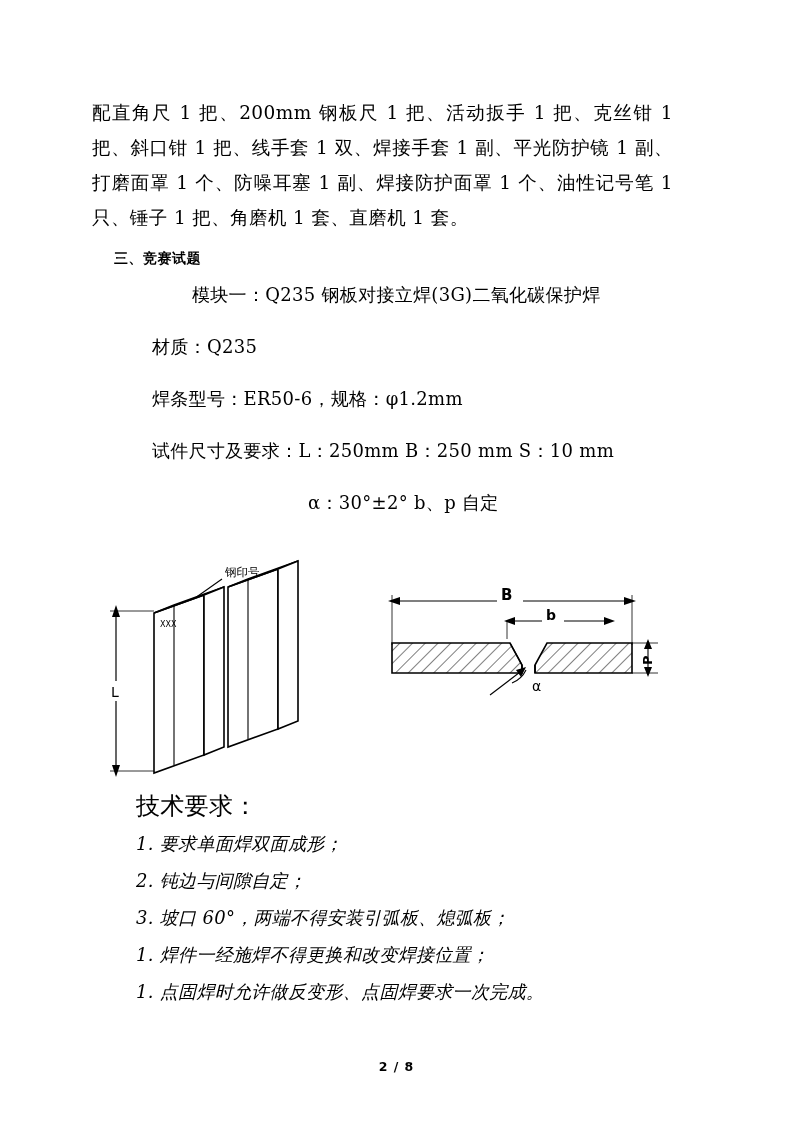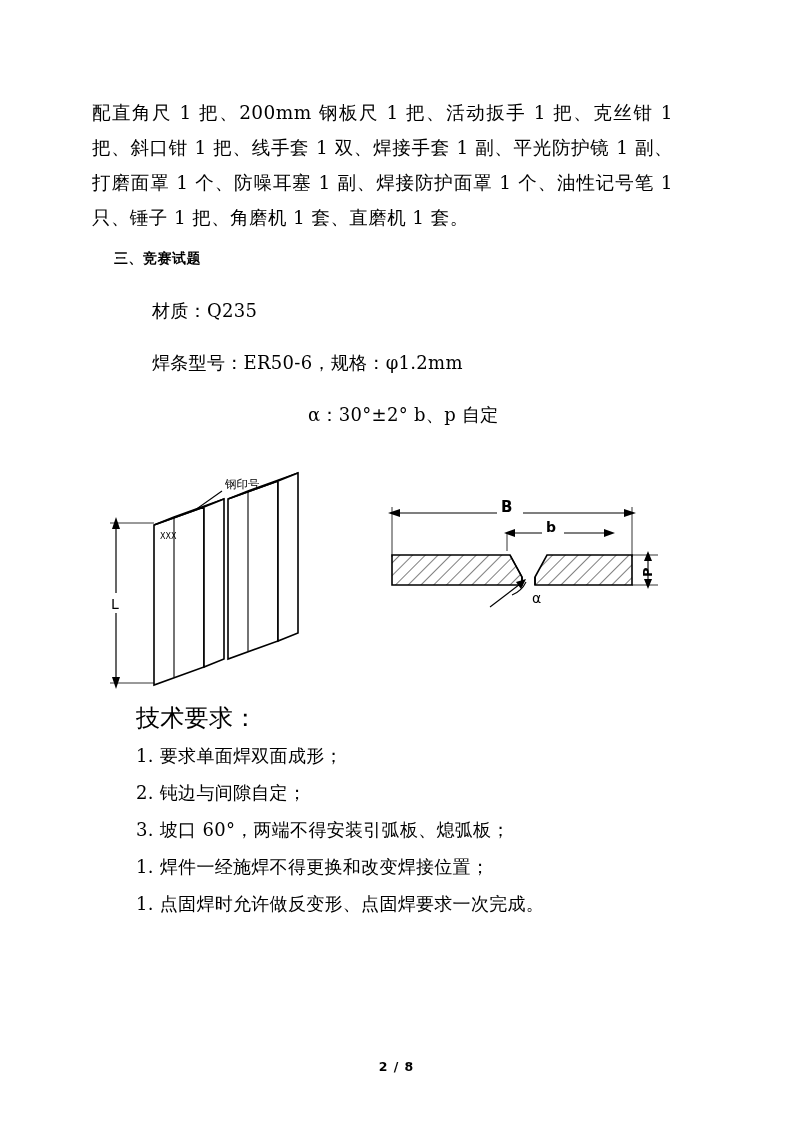--- a/index.html
+++ b/index.html
@@ -73,20 +73,21 @@
     margin: 0;
     text-indent: 44px;
     letter-spacing: 0.3px;
   }
   .req-item {
     font-size: 18px;
     line-height: 37px;
     margin: 0;
     text-indent: 44px;
     letter-spacing: 0.3px;
+    font-style: italic;
   }
   .footer {
     position: absolute;
     left: 0;
     bottom: 48px;
     width: 793px;
     text-align: center;
     font-size: 12.5px;
     font-weight: bold;
     font-family: "DejaVu Sans", "Liberation Sans", sans-serif;
@@ -98,23 +99,25 @@
 </style>
 </head>
 <body>
 
 <div class="page">
 
   <p class="para para-intro">配直角尺 1 把、200mm 钢板尺 1 把、活动扳手 1 把、克丝钳 1 把、斜口钳 1 把、线手套 1 双、焊接手套 1 副、平光防护镜 1 副、打磨面罩 1 个、防噪耳塞 1 副、焊接防护面罩 1 个、油性记号笔 1 只、锤子 1 把、角磨机 1 套、直磨机 1 套。</p>
 
   <p class="heading">三、竞赛试题</p>
 
+  <p class="module-title">模块一：Q235 钢板对接立焊(3G)二氧化碳保护焊</p>
 
   <p class="spec-line">材质：Q235</p>
   <p class="spec-line">焊条型号：ER50-6，规格：φ1.2mm</p>
+  <p class="spec-line">试件尺寸及要求：L：250mm    B：250 mm    S：10 mm</p>
   <p class="spec-line indent-big">α：30°±2°   b、p 自定</p>
 
   <div class="figure-area">
     <svg width="610" height="240" viewBox="0 0 610 240">
 
       <line x1="96" y1="60" x2="130" y2="36" stroke="#000" stroke-width="1.1"></line>
       <text x="133" y="33" font-size="11.5">钢印号</text>
 
       <polygon points="62,70 112,52 112,212 62,230" fill="#ffffff" stroke="#000" stroke-width="1.6"></polygon>
 

